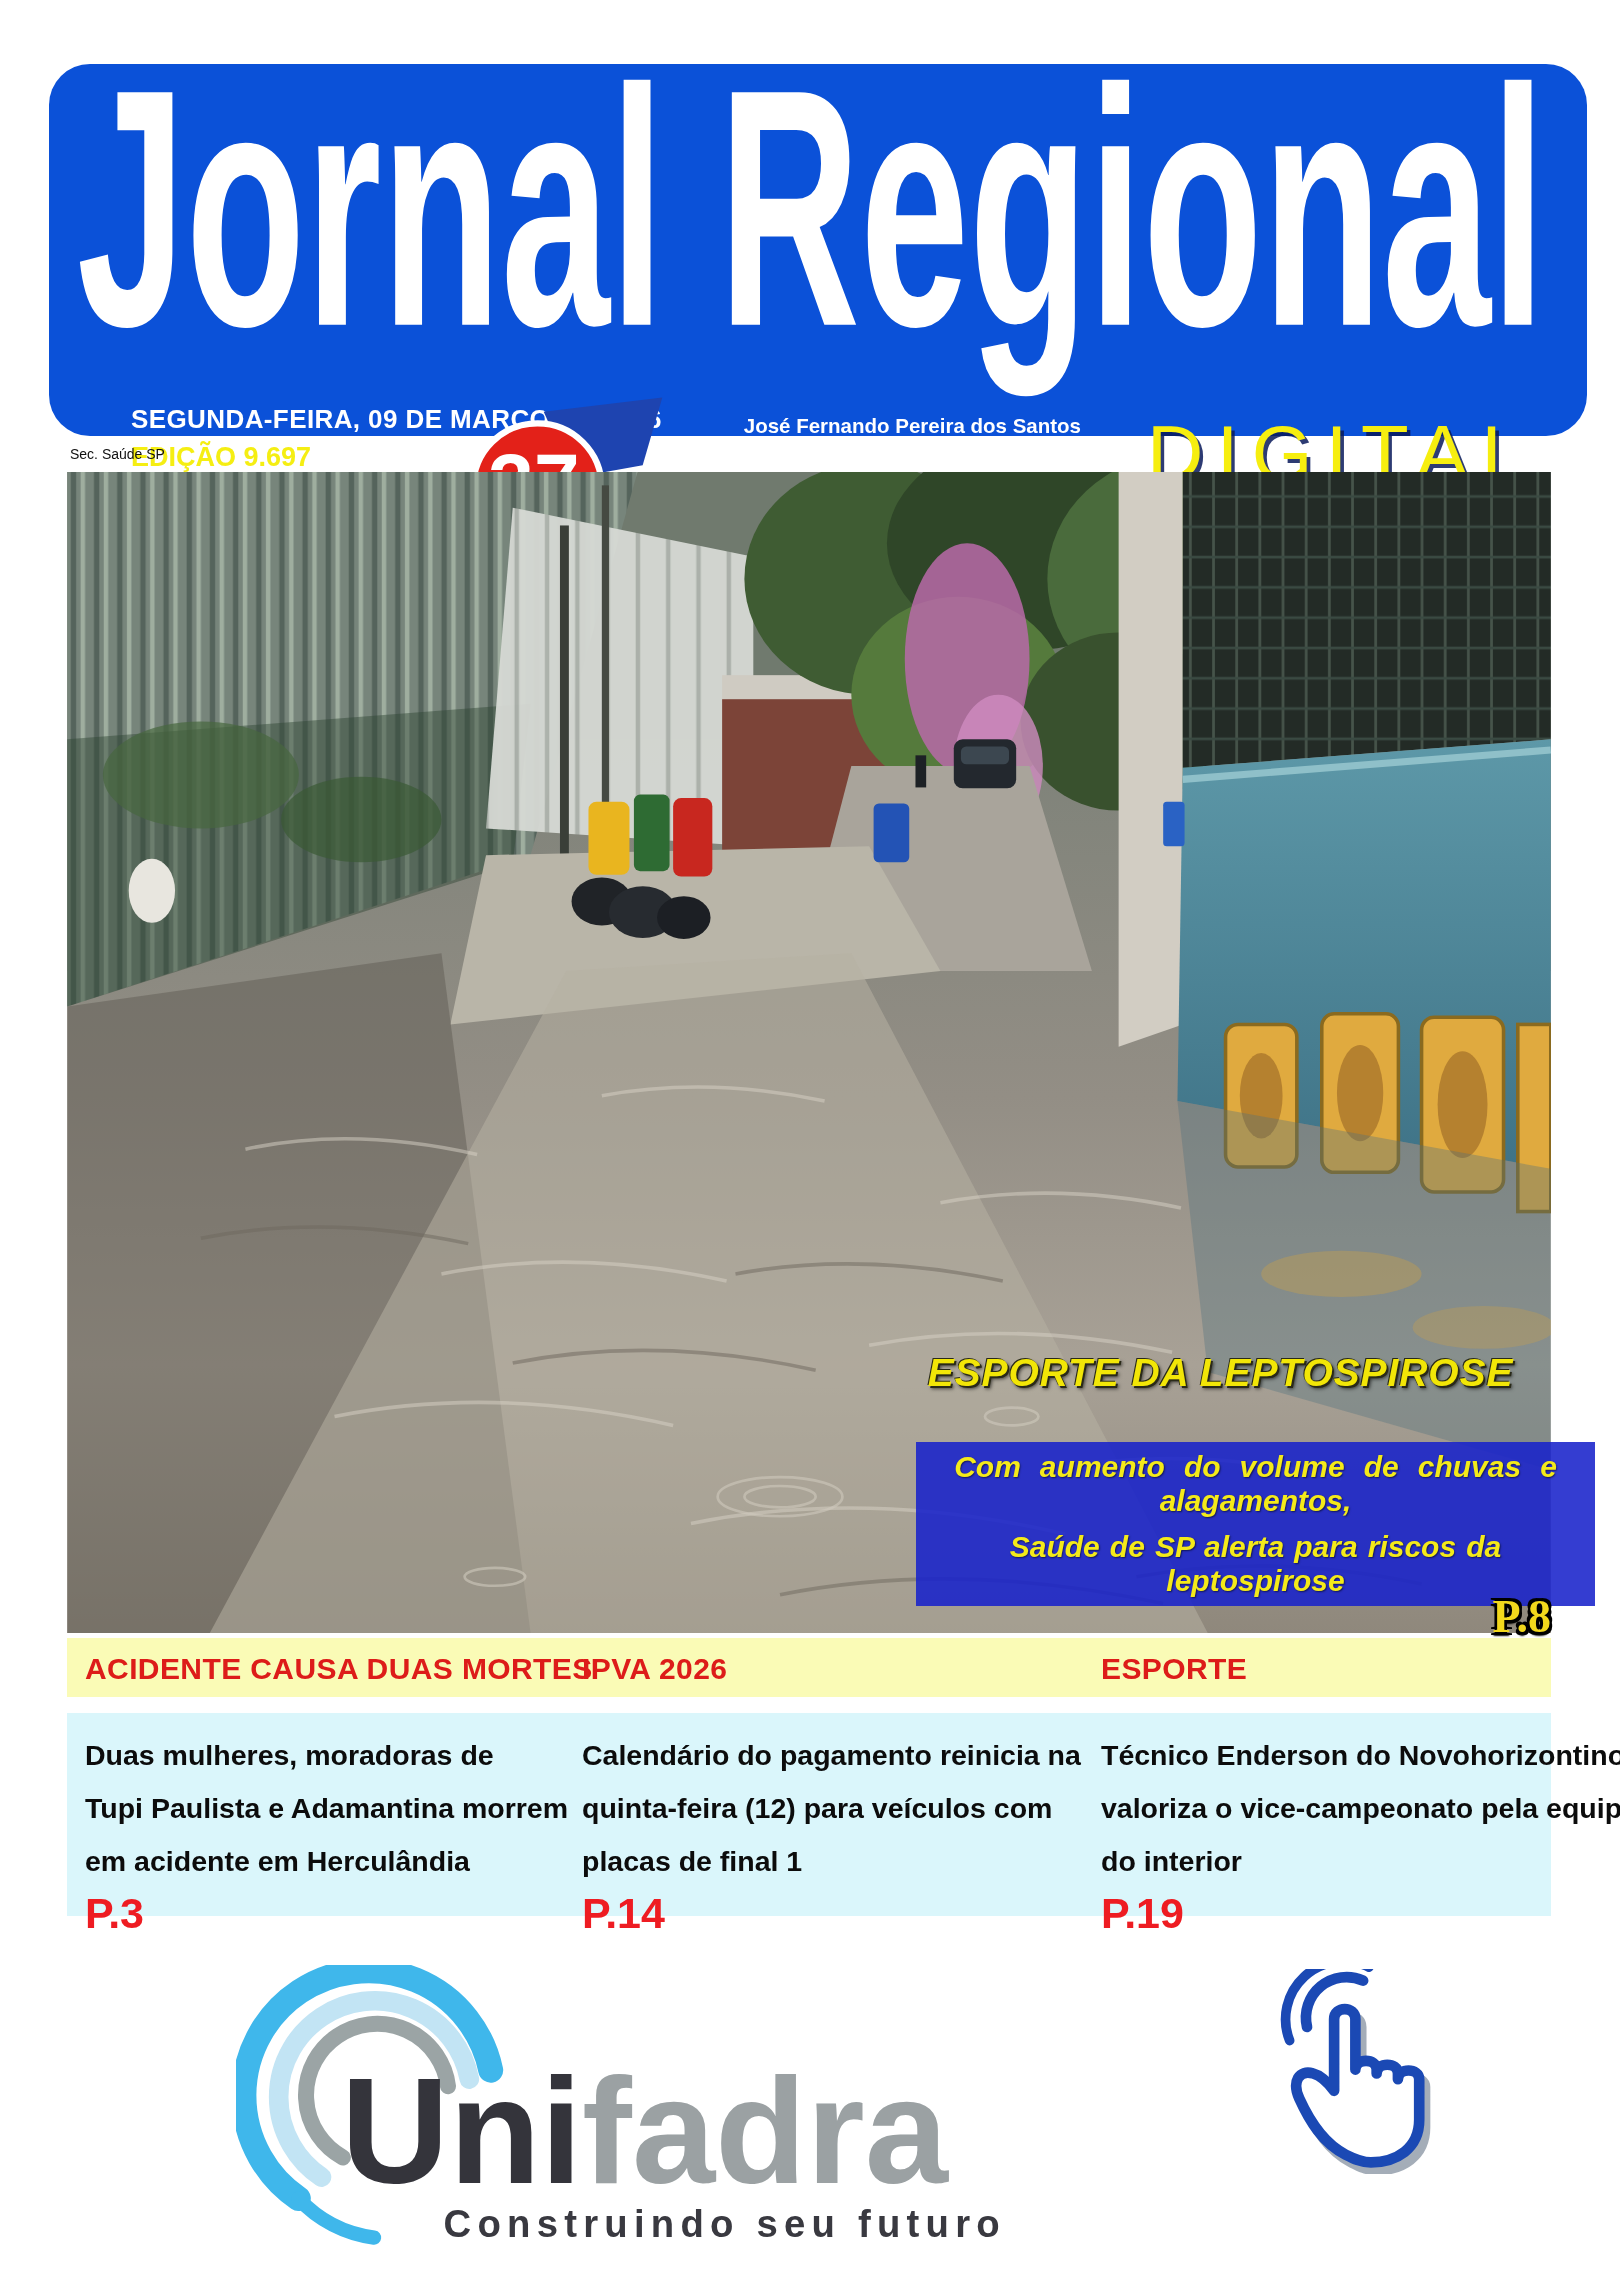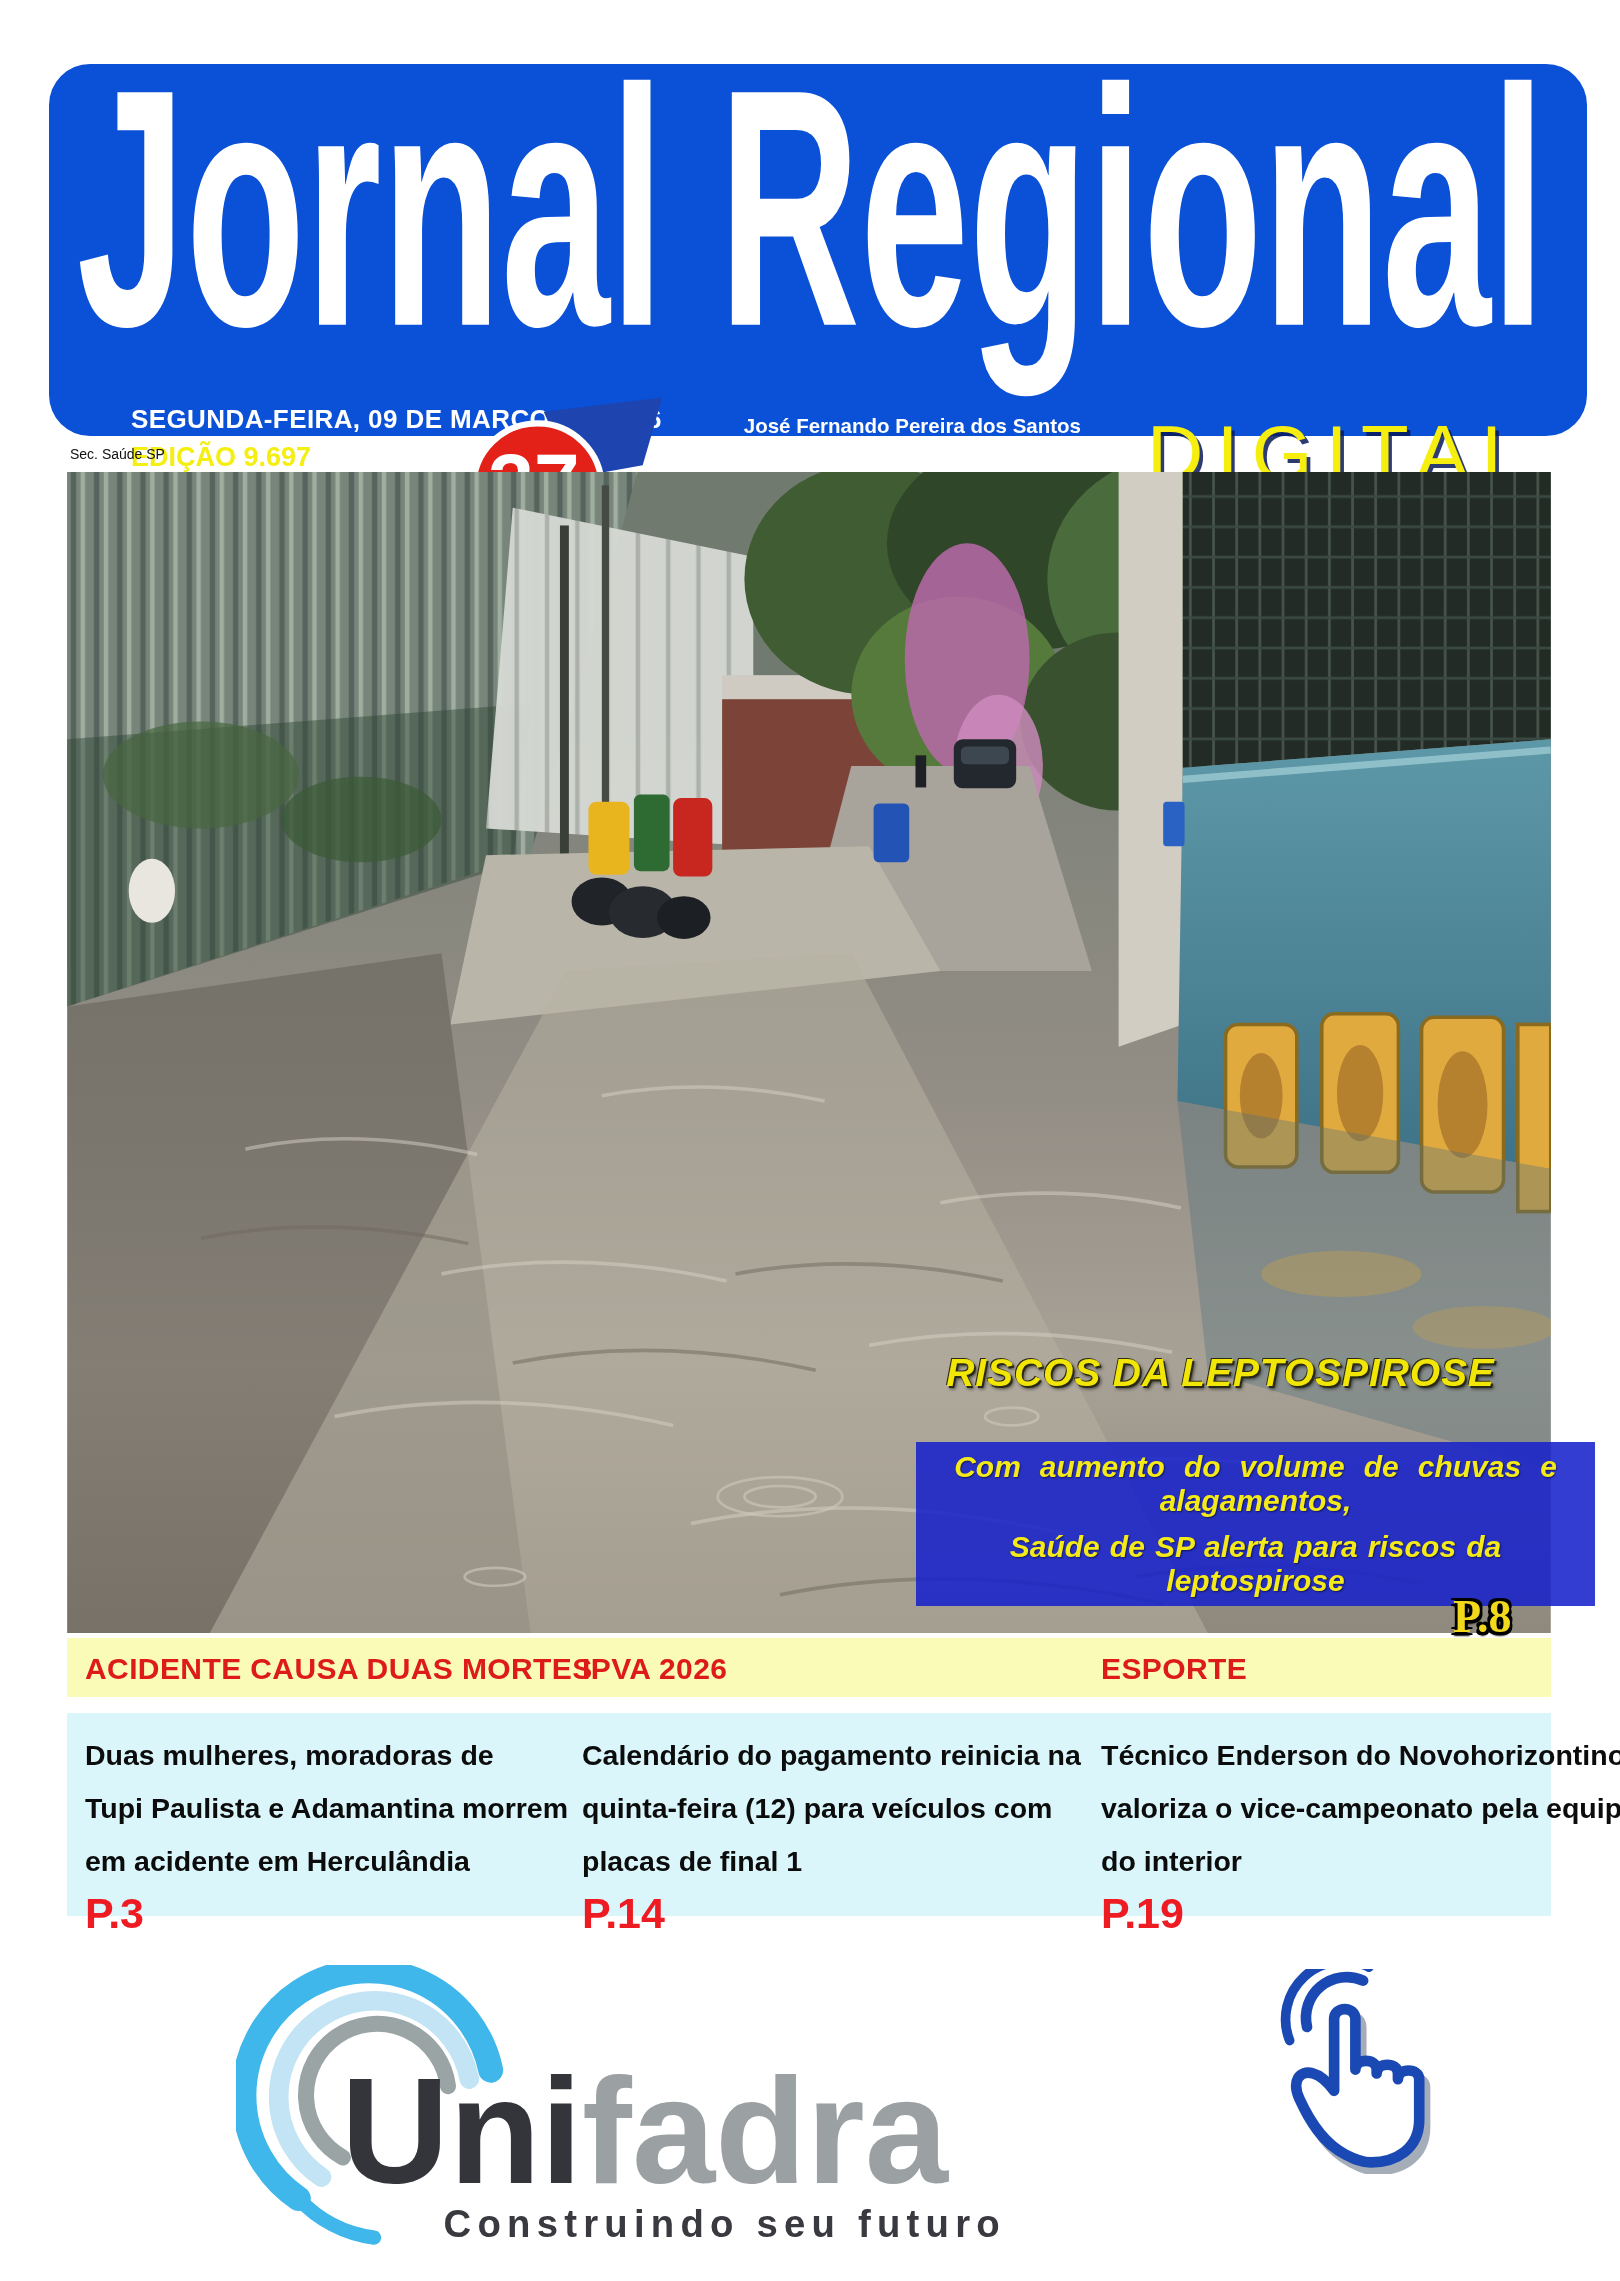--- a/index.html
+++ b/index.html
@@ -28,21 +28,21 @@
   .photo-svg{left:67px;top:472px;}
   .riscos{left:891px;top:1351px;width:659px;text-align:center;color:#f2e607;
       font-size:39px;font-weight:bold;font-style:italic;letter-spacing:0.9px;
       text-shadow:1.8px 1.8px 0 #2a2a18,-0.9px -0.9px 0 #2a2a18,2.7px 2.7px 3.6px rgba(0,0,0,.6);}
   .bluebox{left:872px;top:1442px;width:679px;height:164px;background:rgba(24,34,203,.88);
       display:flex;flex-direction:column;justify-content:center;gap:12.5px;margin-left:44px;}
   .bluebox .bl{width:100%;text-align:center;color:#f4ea1a;font-size:30px;font-weight:bold;
       font-style:italic;text-shadow:0.9px 0.9px 1.8px rgba(0,0,0,.55);}
   .bluebox .bl1{word-spacing:10.7px;}
   .bluebox .bl2{word-spacing:1.8px;}
-  .p8{left:1453px;top:1590px;width:98px;color:#f2d81c;font-size:46px;font-weight:bold;
+  .p8{left:1453px;top:1590px;width:98px;text-align:right;color:#f2d81c;font-size:46px;font-weight:bold;
       font-family:"Liberation Serif",serif;
       text-shadow:2.7px 2.7px 0 #000,-2.7px -2.7px 0 #000,2.7px -2.7px 0 #000,-2.7px 2.7px 0 #000,0 3.6px 1.8px #000;}
 
   
   .strip-yellow{left:67px;top:1638px;width:1484px;height:59px;background:#fafbb6;}
   .kicker{position:absolute;top:14.3px;font-size:30px;font-weight:bold;color:#dd1c19;letter-spacing:0.4px;}
   .k1{left:18px;} .k2{left:515px;} .k3{left:1034px;}
   .strip-cyan{left:67px;top:1713px;width:1484px;height:203px;background:#daf6fb;}
   .tcol{position:absolute;top:16px;width:486px;}
   .c1{left:18px;} .c2{left:515px;} .c3{left:1034px;}
@@ -195,21 +195,21 @@
       <path d="M750,900 q140,-26 300,8"></path>
     </g>
     <g stroke="#cfc9bd" stroke-width="3" fill="none" opacity=".6">
       <ellipse cx="800" cy="1150" rx="40" ry="12"></ellipse>
         <ellipse cx="800" cy="1150" rx="70" ry="22"></ellipse>
       <ellipse cx="480" cy="1240" rx="34" ry="10"></ellipse>
         <ellipse cx="1060" cy="1060" rx="30" ry="10"></ellipse>
     </g>
   </svg>
 
-  <div class="abs riscos">RISCOS DA LEPTOSPIROSE</div>
+  <div class="abs riscos">ESPORTE DA LEPTOSPIROSE</div>
   <div class="abs bluebox">
     <div class="bl bl1">Com aumento do volume de chuvas e alagamentos,</div>
     <div class="bl bl2">Saúde de SP alerta para riscos da leptospirose</div>
   </div>
   <div class="abs p8">P.8</div>
 
   <div class="abs strip-yellow">
     <div class="kicker k1">ACIDENTE CAUSA DUAS MORTES</div>
     <div class="kicker k2">IPVA 2026</div>
     <div class="kicker k3">ESPORTE</div>

